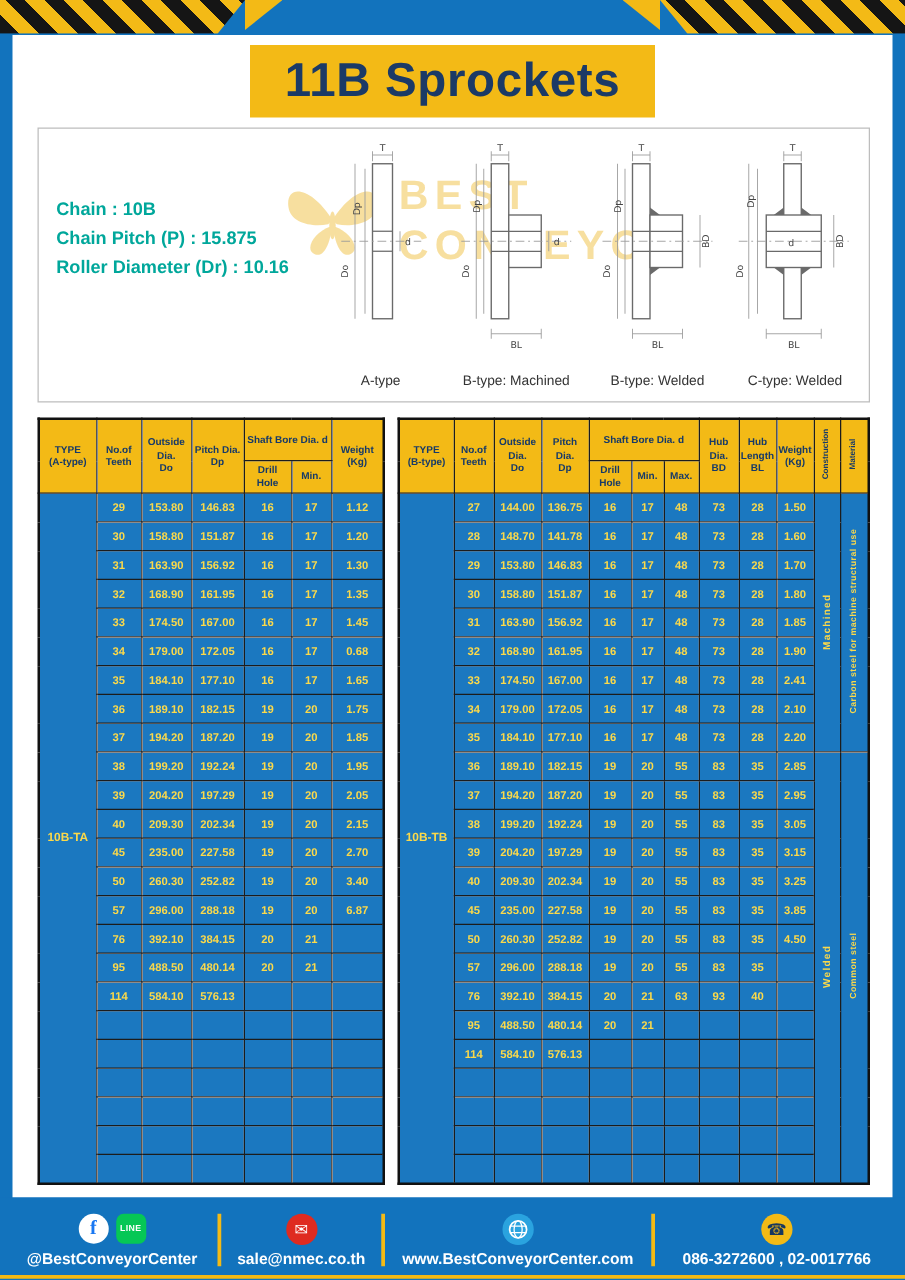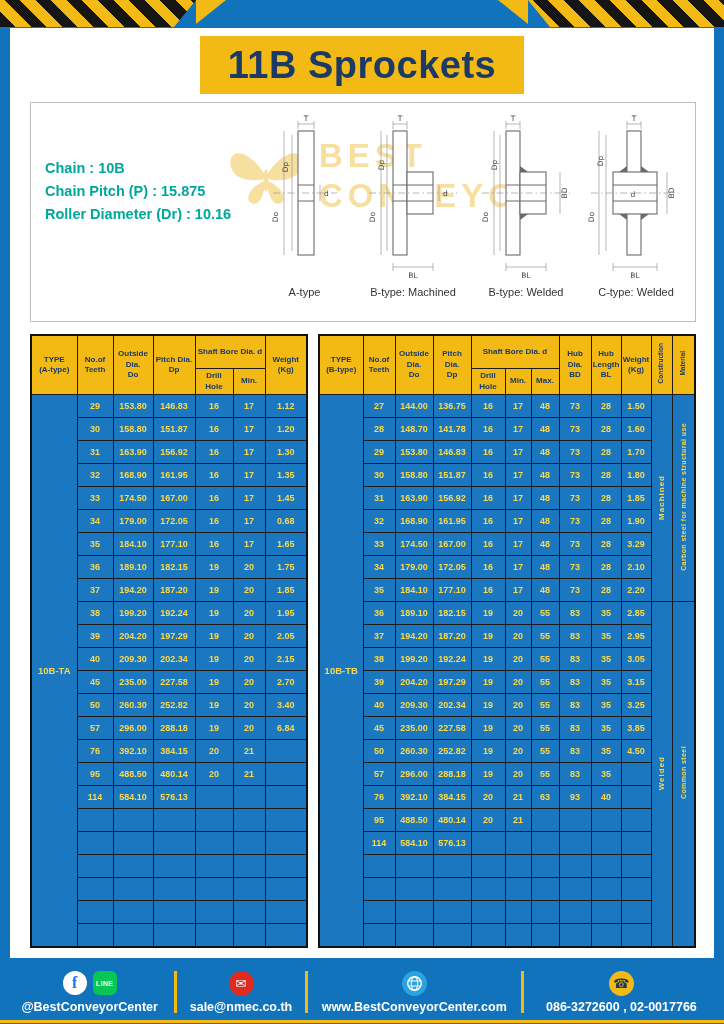--- a/index.html
+++ b/index.html
@@ -12,21 +12,21 @@
   .tri-left{left:196px;clip-path:polygon(0 0,100% 0,0 100%);}
   .tri-right{right:196px;clip-path:polygon(0 0,100% 0,100% 100%);}
   .content{position:absolute;left:10px;top:28px;width:704px;height:930px;background:#ffffff;}
   .title-banner{position:absolute;left:190px;top:8px;width:324px;height:58px;background:#f3ba16;display:flex;align-items:center;justify-content:center;color:#1b3a66;font-size:38px;font-weight:bold;letter-spacing:.5px;}
   .spec-panel{position:absolute;left:20px;top:74px;width:664px;height:218px;border:1px solid #bdbdbd;background:#fff;}
   .spec-list{position:absolute;left:14px;top:54px;color:#00a79b;font-weight:bold;font-size:14.5px;line-height:23px;white-space:nowrap;z-index:2;}
   .watermark{position:absolute;left:192px;top:30px;display:flex;align-items:center;gap:10px;opacity:.45;z-index:0;}
   .wm-text div{font-size:33px;font-weight:800;color:#eeb92c;letter-spacing:5px;line-height:40px;}
   .fig{position:absolute;top:12px;text-align:center;z-index:1;}
   .fig svg{overflow:visible;display:block;margin:0 auto;}
-  .fig-label{margin-top:1px;font-size:11px;color:#333;}
+  .fig-label{margin-top:14px;font-size:11px;color:#333;}
   .f1{left:226px;width:95px;}
   .f2{left:328px;width:108px;}
   .f3{left:441px;width:108px;}
   .f4{left:552px;width:106px;}
   .part{fill:#fff;stroke:#6a6a6a;stroke-width:1.1;}
   .pline{stroke:#6a6a6a;stroke-width:1;}
   .dim{stroke:#9a9a9a;stroke-width:.7;}
   .axis{stroke:#9a9a9a;stroke-width:.7;stroke-dasharray:7 3 1.5 3;}
   .weld{fill:#6a6a6a;}
   .fig text{fill:#444;font-size:7.5px;font-family:"DejaVu Sans",sans-serif;}
@@ -344,21 +344,21 @@
               <td>19</td>
               <td>20</td>
               <td>3.40</td>
             </tr>
             <tr>
               <td>57</td>
               <td>296.00</td>
               <td>288.18</td>
               <td>19</td>
               <td>20</td>
-              <td>6.84</td>
+              <td>6.87</td>
             </tr>
             <tr>
               <td>76</td>
               <td>392.10</td>
               <td>384.15</td>
               <td>20</td>
               <td>21</td>
               <td></td>
             </tr>
             <tr>
@@ -542,21 +542,21 @@
             </tr>
             <tr>
               <td>33</td>
               <td>174.50</td>
               <td>167.00</td>
               <td>16</td>
               <td>17</td>
               <td>48</td>
               <td>73</td>
               <td>28</td>
-              <td>3.29</td>
+              <td>2.41</td>
             </tr>
             <tr>
               <td>34</td>
               <td>179.00</td>
               <td>172.05</td>
               <td>16</td>
               <td>17</td>
               <td>48</td>
               <td>73</td>
               <td>28</td>

